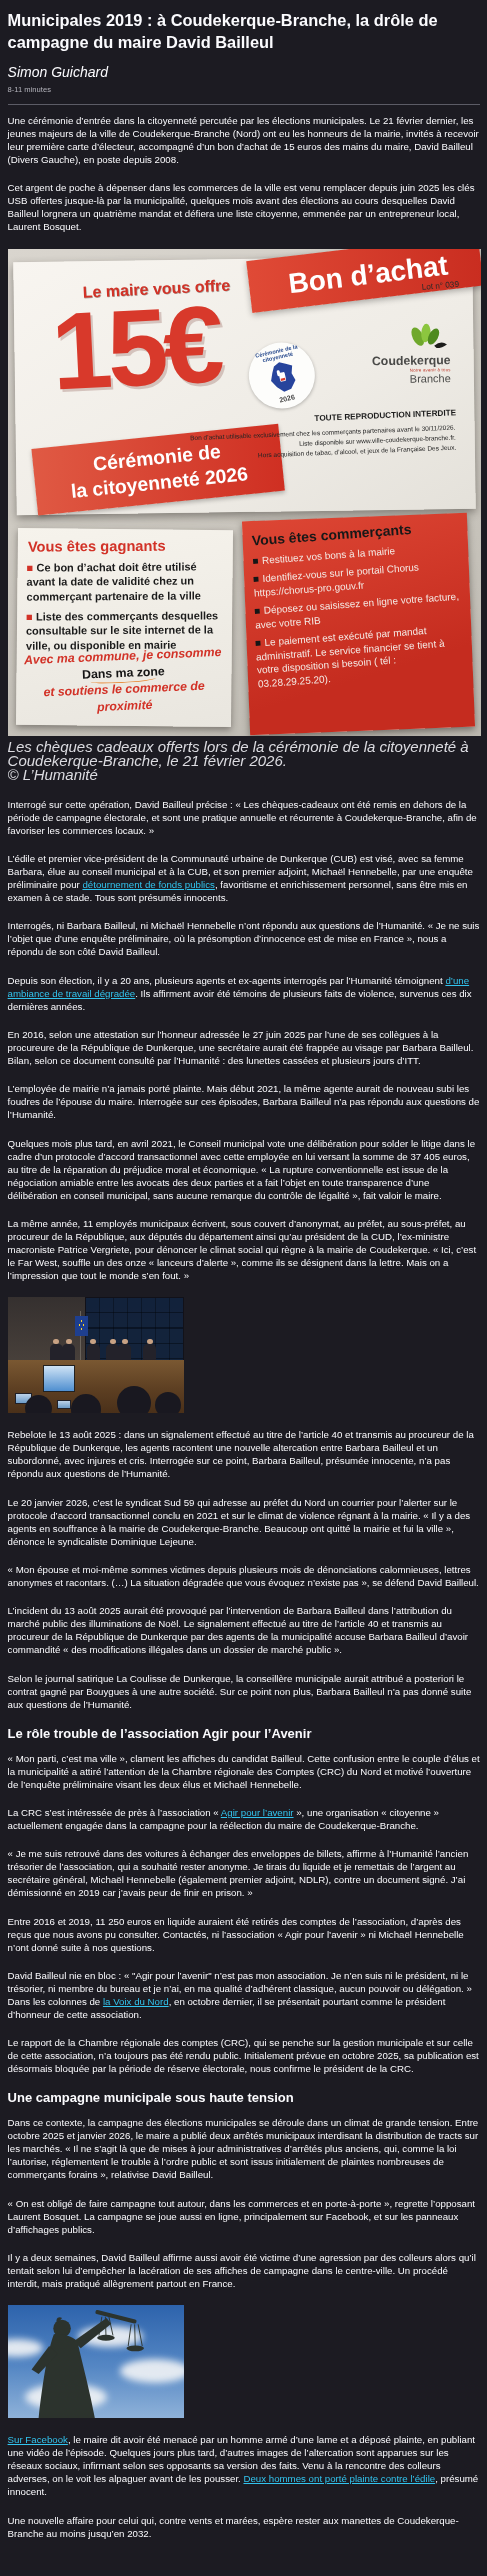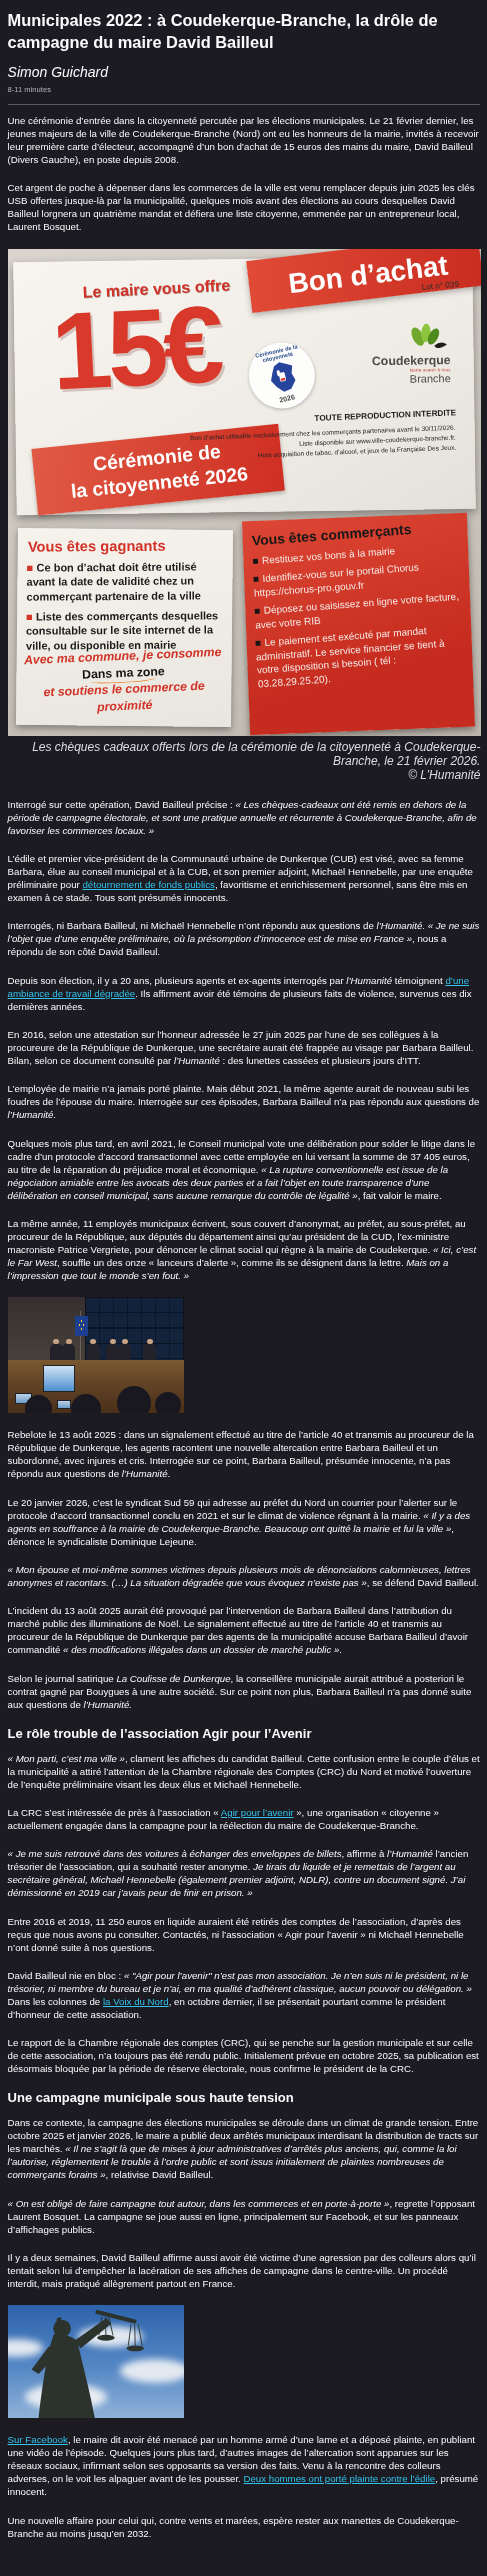--- a/index.html
+++ b/index.html
@@ -5,21 +5,21 @@
   html,body{margin:0;padding:0;background:#1c1b22;}
   body{font-family:"Liberation Sans", sans-serif;}
   .page{width:488px;height:2576px;overflow:hidden;box-sizing:border-box;
         padding:9.4px 7.6px 0 7.6px;background:#1c1b22;color:#fbfbfe;}
   h1{font-size:16.4px;line-height:22px;font-weight:bold;margin:0 0 14px 0;color:#fbfbfe;}
   .author{font-style:italic;font-size:14px;line-height:11.7px;margin:0 0 5.9px 0;color:#fbfbfe;}
   .readtime{font-size:7.6px;line-height:9.4px;color:#b3b3bb;margin:0 0 9.4px 0;}
   hr.sep{border:none;border-top:0.6px solid #5c5c66;margin:0 0 9.4px 0;}
   p.body{font-size:9.7px;line-height:13px;margin:0 0 15.3px 0;color:#fbfbfe;}
   h2.sub{font-size:13px;line-height:16.4px;font-weight:bold;margin:9.4px 0 9.4px 0;color:#fbfbfe;}
-  .it{font-style:italic;}
+  .it{}
   a.lnk{color:#32c4ee;text-decoration:underline;cursor:pointer;}
   figure{margin:0;padding:0;}
   
   .ph-voucher{position:relative;width:473px;height:487px;margin:0 0 4.7px 0;overflow:hidden;
      background:linear-gradient(160deg,#d9d5ce 0%,#cdc9c1 45%,#bdb9b1 100%);}
   .pv-top{position:absolute;left:1.5%;top:2%;width:97%;height:52%;background:linear-gradient(150deg,#f8f5f0 0%,#efece6 60%,#e4e1da 100%);
      transform:rotate(-0.8deg);box-shadow:0 3.5px 8.2px rgba(40,35,30,.45);}
   .pv-offre{position:absolute;left:15%;top:8%;color:#d23227;font-weight:bold;font-size:16px;transform:rotate(-2deg);text-shadow:0.6px 0.6px 0 #a8a39c;}
   .pv-amount{position:absolute;left:8%;top:13%;font-size:109px;line-height:1;font-weight:bold;color:#d8392b;
      text-shadow:2.3px 2.9px 0 rgba(120,60,50,.25);transform:rotate(-2deg);letter-spacing:-4.7px;}
@@ -49,21 +49,21 @@
   .sq-blk{color:#161616;margin-right:3.5px;}
   .pv-script{position:absolute;left:2%;bottom:6%;width:96%;color:#d23227;font-style:italic;font-weight:bold;
      font-size:12.3px;line-height:1.35;transform:rotate(-3deg);text-align:center;}
   .pv-zone{color:#141414;font-style:normal;position:relative;display:inline-block;}
   .pv-smile{position:absolute;left:10%;bottom:-2.3px;width:80%;height:5.9px;border:0;border-bottom:1.8px solid #e8832a;border-radius:0 0 60% 40%;}
   .pv-merch{position:absolute;left:50.5%;top:55%;width:47.5%;height:44%;background:linear-gradient(165deg,#dd4634,#c52c1f 70%);
      transform:rotate(-2.2deg);box-shadow:0 2.9px 7px rgba(40,35,30,.5);padding:8.2px 9.4px;box-sizing:border-box;}
   .pv-merch-title{color:#181818;font-weight:bold;font-size:14px;margin:0 0 5.9px 0;transform:rotate(-2deg);}
   ul.pv-mlist{list-style:none;margin:0;padding:0;}
   ul.pv-mlist li{font-size:10px;line-height:1.35;color:#f4e9e4;margin-bottom:4.7px;transform:rotate(-2deg);}
-  figcaption.cap{font-size:12px;line-height:14px;font-style:italic;color:#dcdce1;margin:3.5px 0 15.3px 0;text-align:right;}
+  figcaption.cap{font-size:15px;line-height:14px;font-style:italic;color:#dcdce1;margin:3.5px 0 15.3px 0;}
   
   .ph-council{position:relative;width:176px;height:116px;overflow:hidden;margin:0 0 15.3px 0;background:#141219;}
   .pc-wall{position:absolute;left:0;top:0;width:100%;height:62%;background:linear-gradient(#35302f,#4a423c);}
   .pc-screen{position:absolute;right:0;top:0;width:56%;height:55%;background:
      repeating-linear-gradient(90deg,#3d5a7a 0 13px,#243a52 13px 14px),
      repeating-linear-gradient(#46617e 0 14px,#22364c 14px 15.3px);
      background-blend-mode:multiply;border:1.8px solid #101018;box-sizing:border-box;opacity:.95;}
   .pc-flagpole{position:absolute;left:41%;top:12%;width:1.2px;height:48%;background:#6b645c;}
   .pc-flag{position:absolute;left:38.5%;top:16%;width:13px;height:20px;background:#1e3f8f;
      background-image:radial-gradient(circle 0.9px at 50% 25%,#ffd42a 95%,transparent),
@@ -81,21 +81,21 @@
   .ph-justice{position:relative;width:176px;height:113px;overflow:hidden;margin:0 0 15.3px 0;
      background:linear-gradient(#2d63ac,#5587c4 55%,#8fb2d9);}
   .pj-cloud{position:absolute;background:#f2f4f6;border-radius:50%;filter:blur(3.5px);opacity:.9;}
   .pj-svg{position:absolute;left:0;top:0;}
 </style>
 </head>
 <body>
 
 <div class="page">
 
-  <h1>Municipales 2022 : à Coudekerque-Branche, la drôle de campagne du maire David Bailleul</h1>
+  <h1>Municipales 2019 : à Coudekerque-Branche, la drôle de campagne du maire David Bailleul</h1>
   <div class="author">Simon Guichard</div>
   <div class="readtime">8-11 minutes</div>
   <hr class="sep">
 
   <p class="body"><span>Une cérémonie d’entrée dans la citoyenneté percutée par les élections municipales. Le 21 février dernier, les jeunes majeurs de la ville de Coudekerque-Branche (Nord) ont eu les honneurs de la mairie, invités à recevoir leur première carte d’électeur, accompagné d’un bon d’achat de 15 euros des mains du maire, David Bailleul (Divers Gauche), en poste depuis 2008.</span></p>
   <p class="body"><span>Cet argent de poche à dépenser dans les commerces de la ville est venu remplacer depuis juin 2025 les clés USB offertes jusque-là par la municipalité, quelques mois avant des élections au cours desquelles David Bailleul lorgnera un quatrième mandat et défiera une liste citoyenne, emmenée par un entrepreneur local, Laurent Bosquet.</span></p>
 
   <figure>
     <div class="ph-voucher">
       <div class="pv-top">

